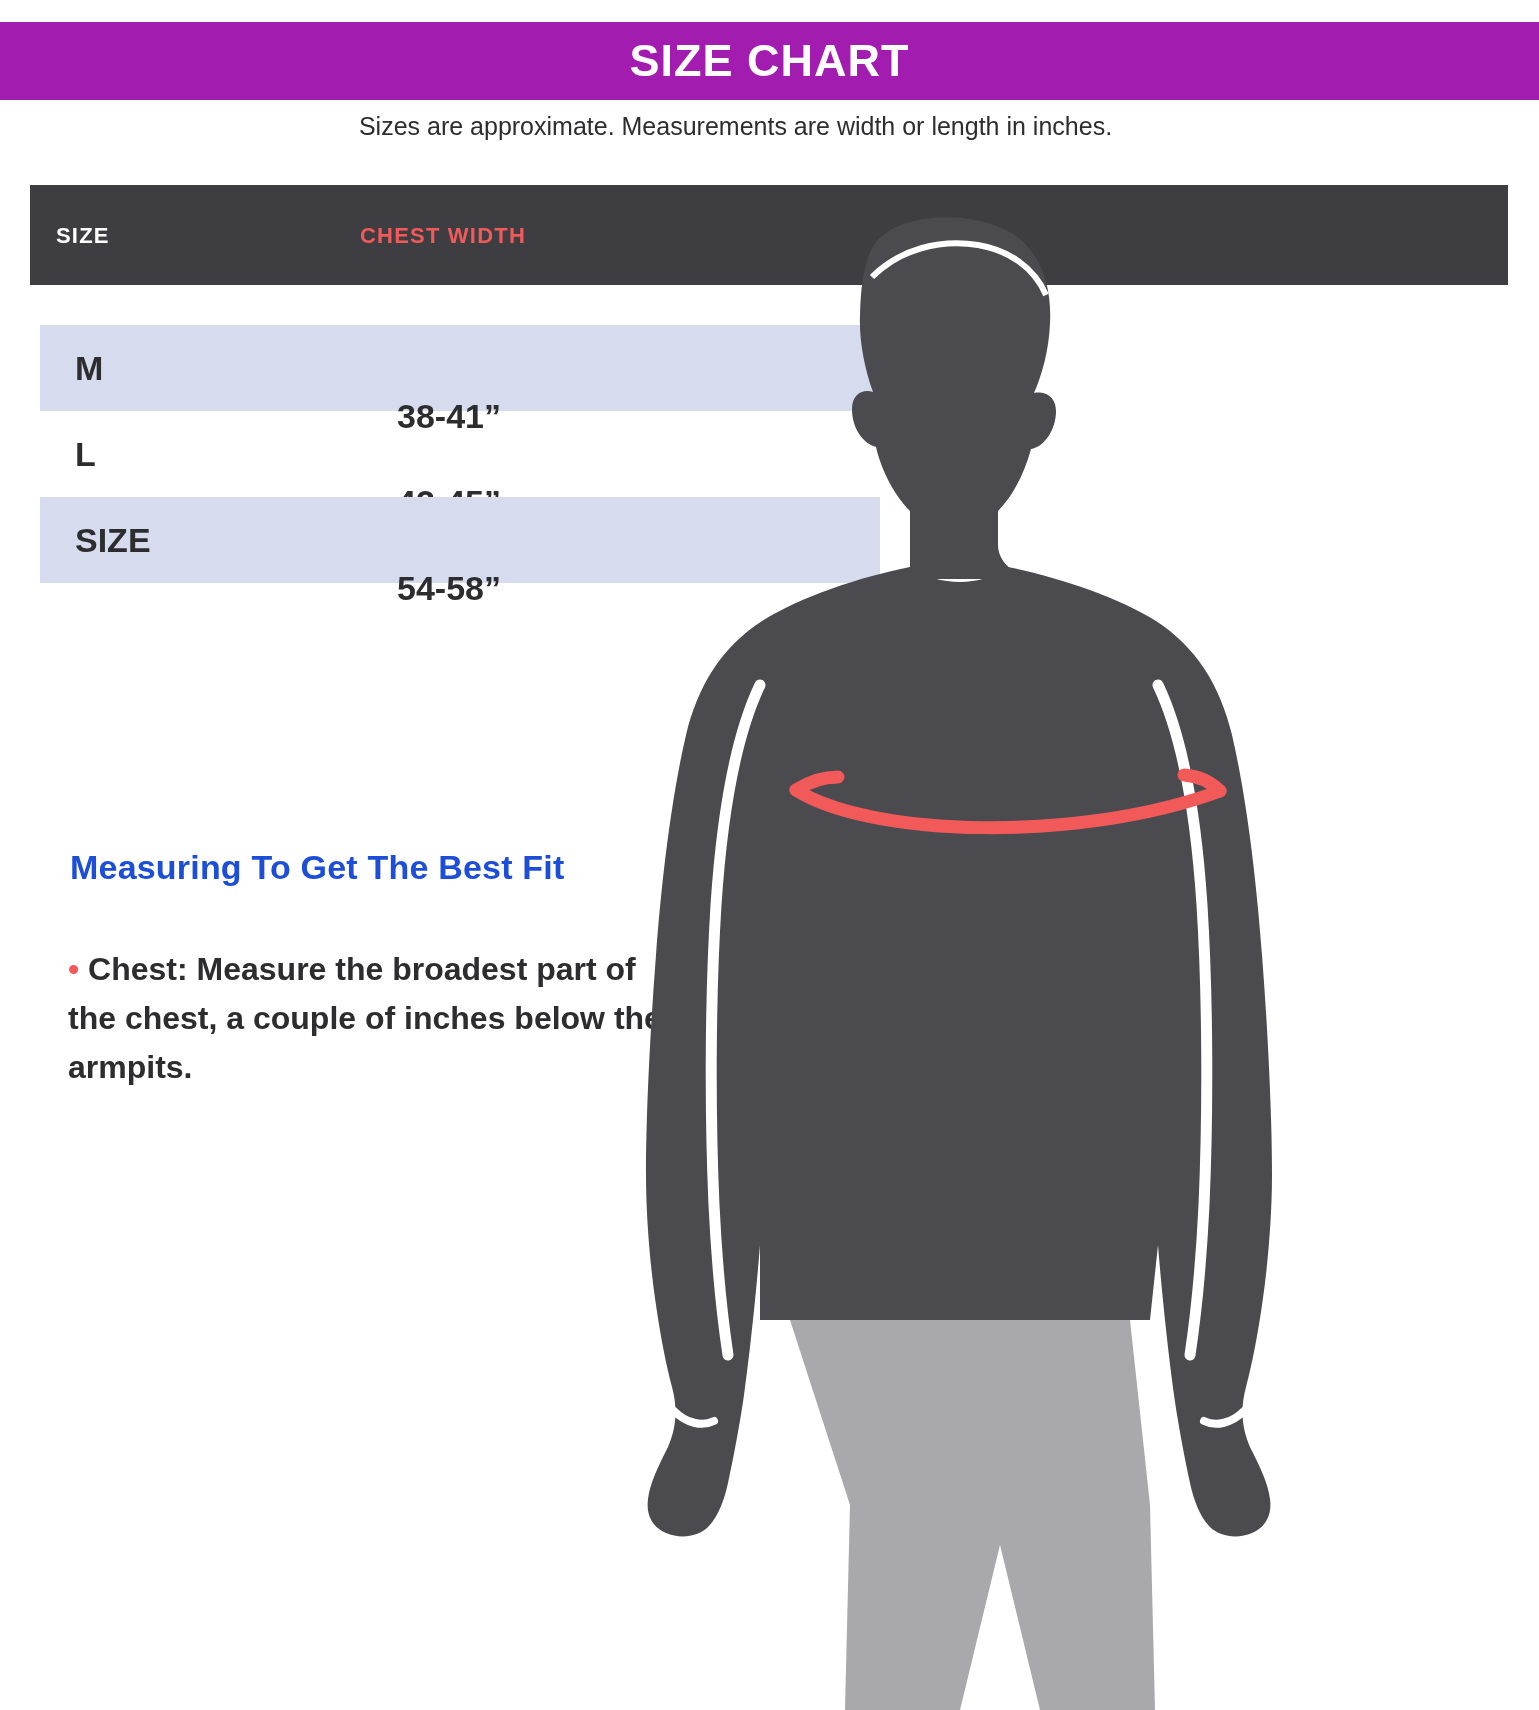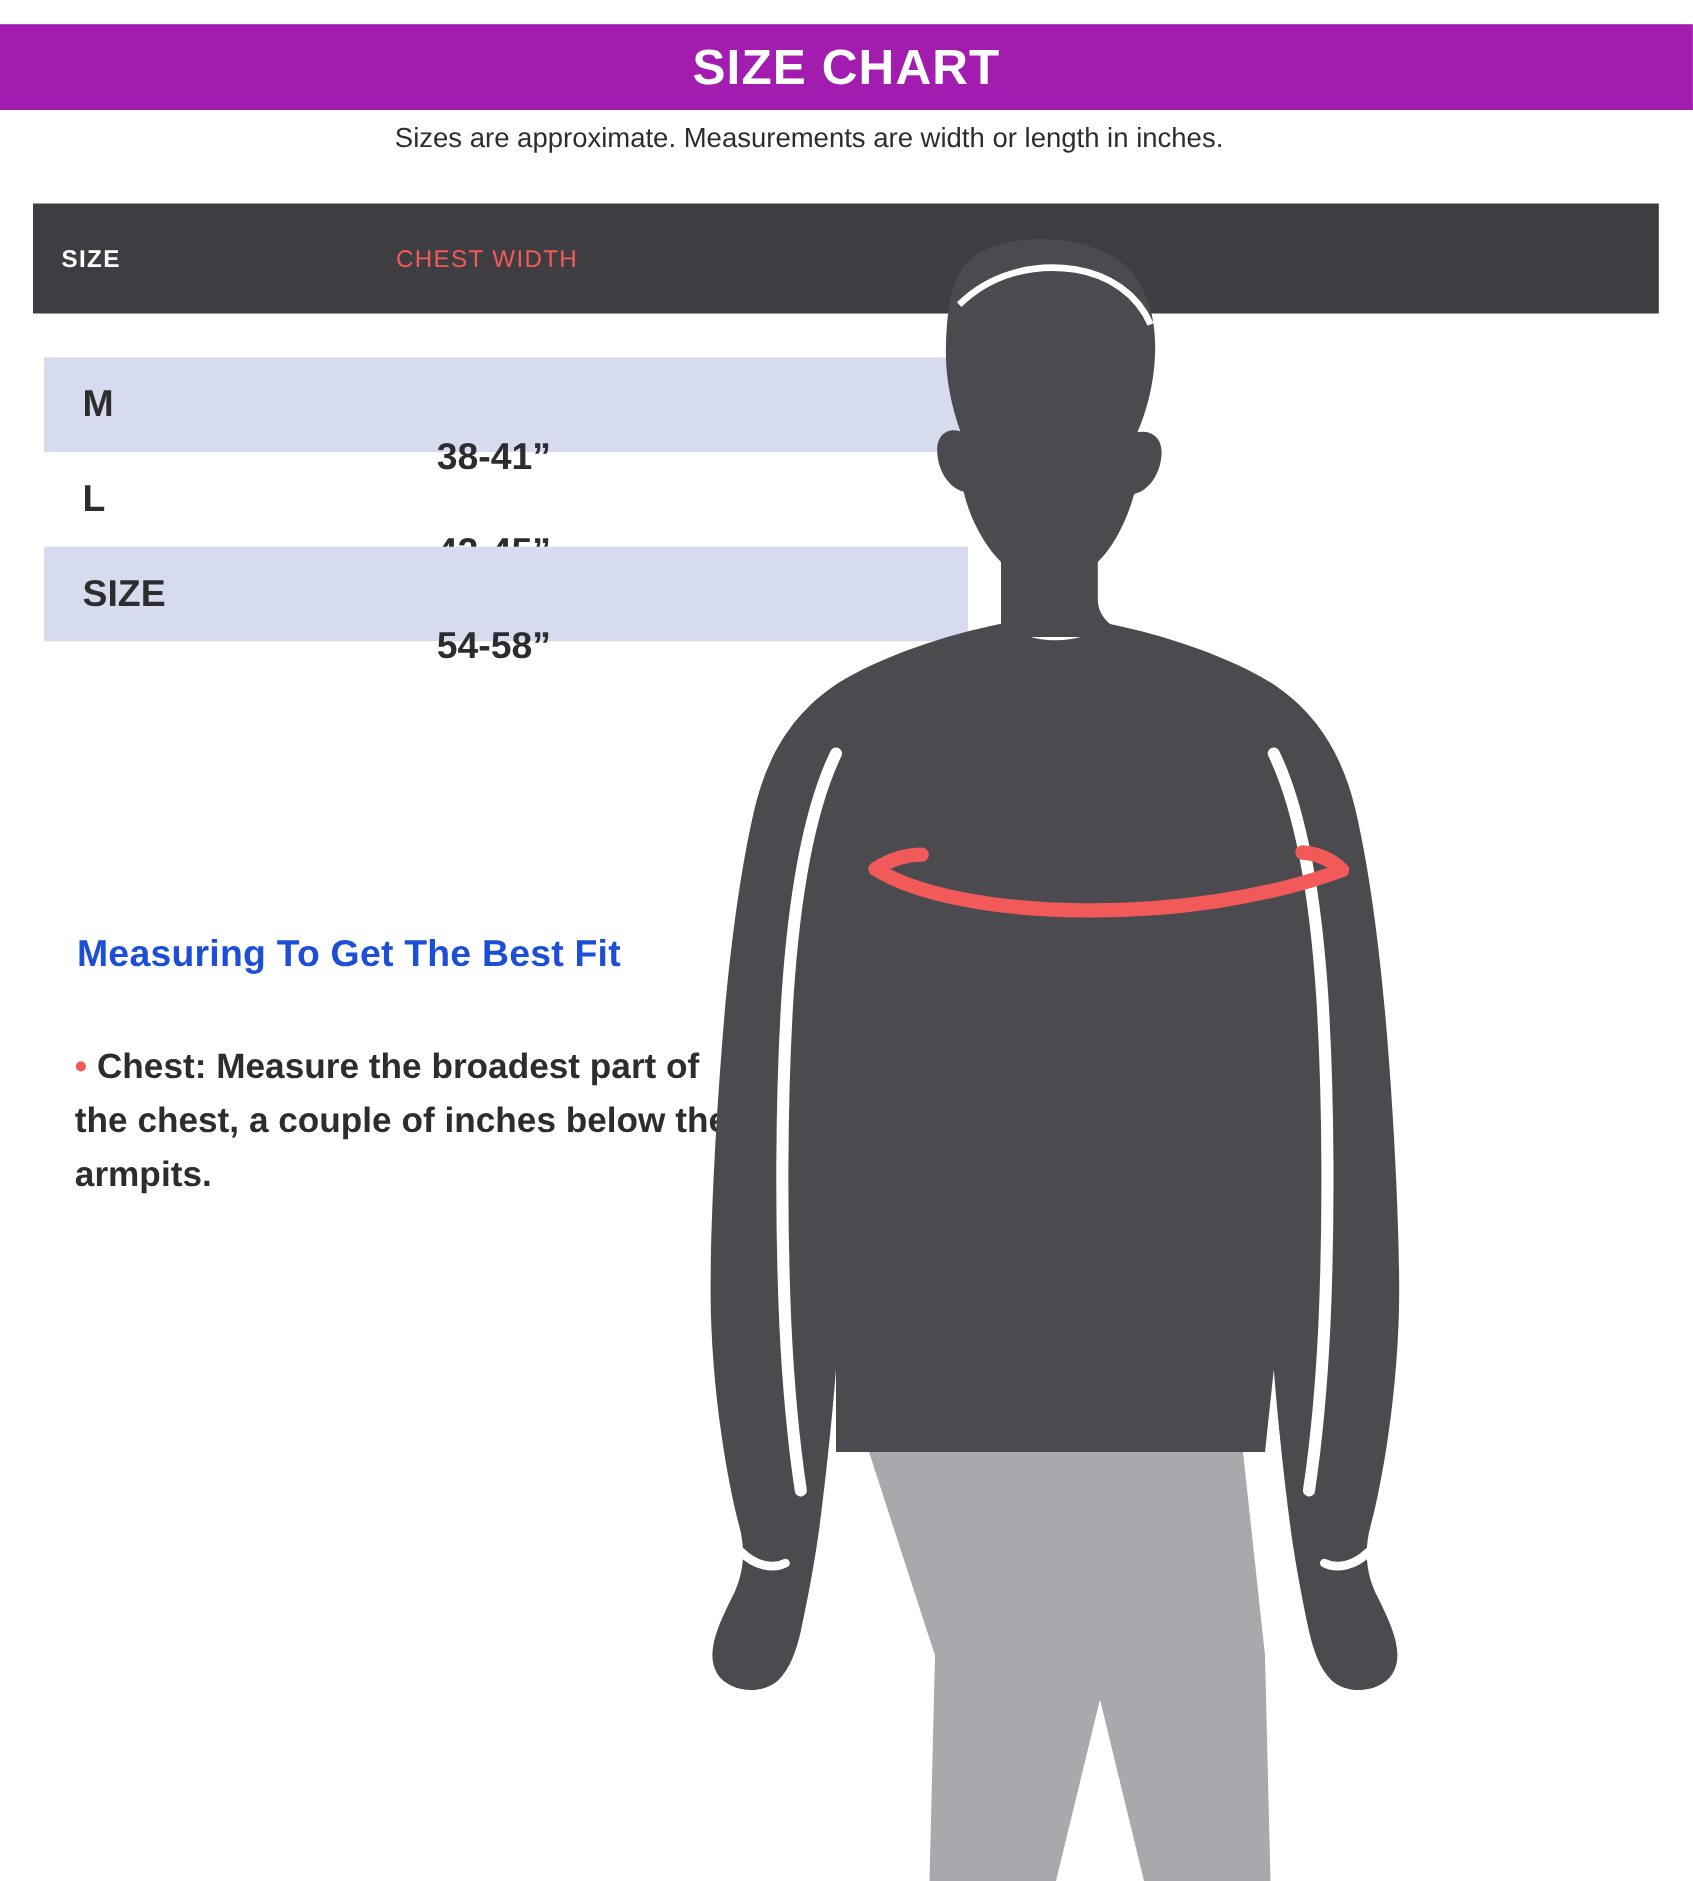--- a/index.html
+++ b/index.html
@@ -61,21 +61,21 @@
     font-size: 22px;
     font-weight: bold;
     letter-spacing: 1.2px;
   }
   .th-chest {
     position: absolute;
     left: 330px;
     top: 38px;
     color: #f25a5a;
     font-size: 22px;
-    font-weight: normal;
+    font-weight: bold;
     letter-spacing: 1.2px;
   }
 
   .rows {
     position: absolute;
     left: 40px;
     top: 325px;
     width: 840px;
   }
   .row {

